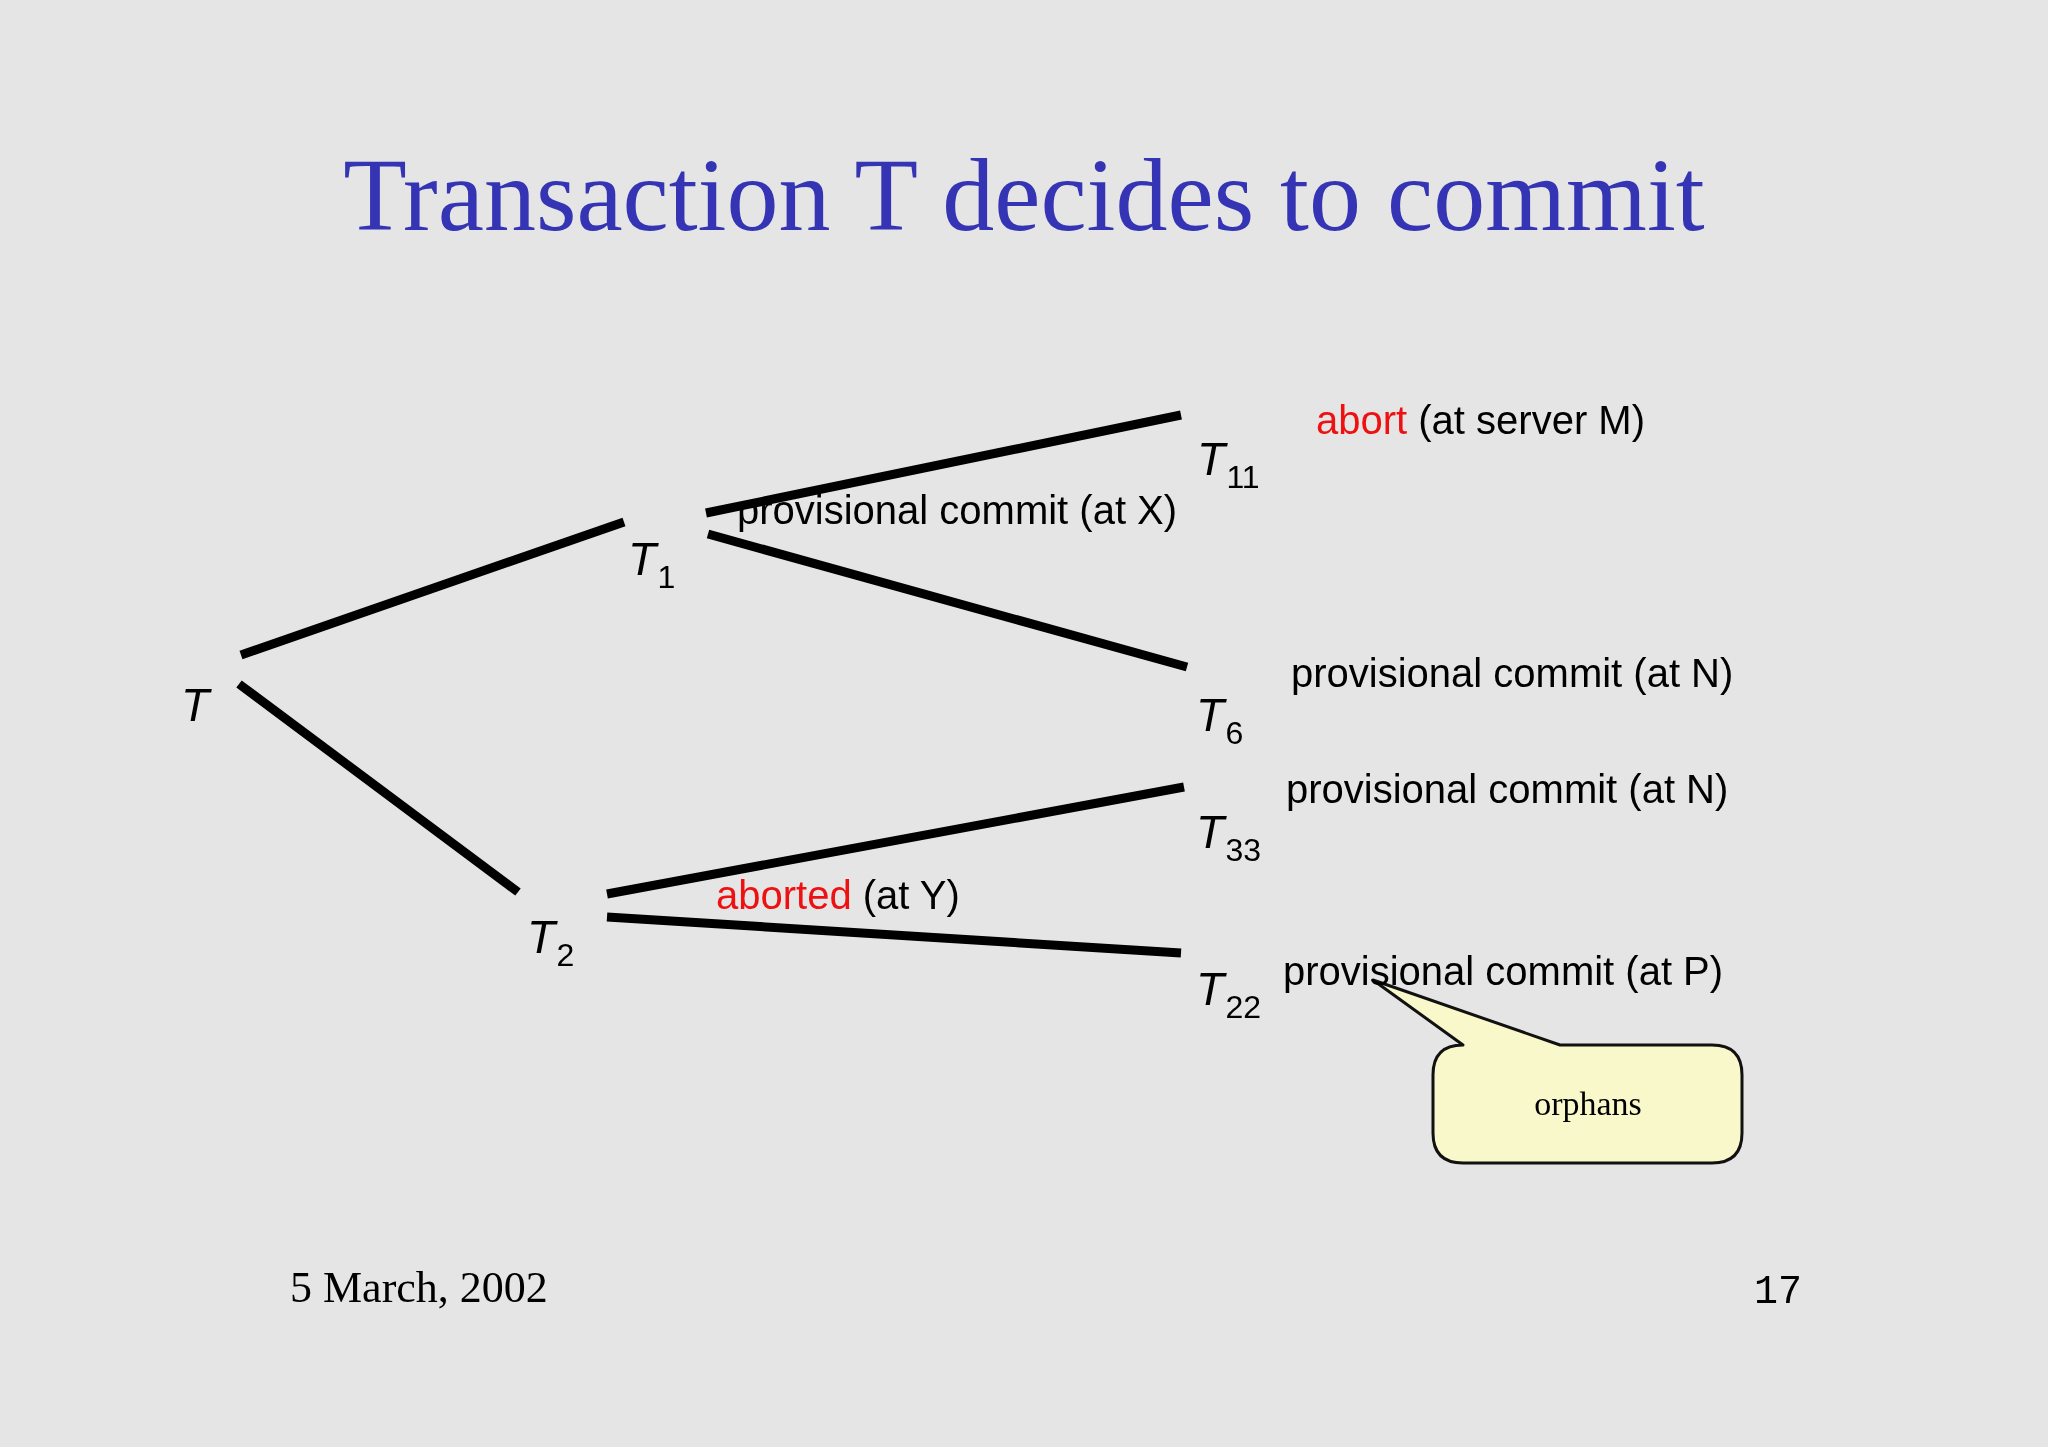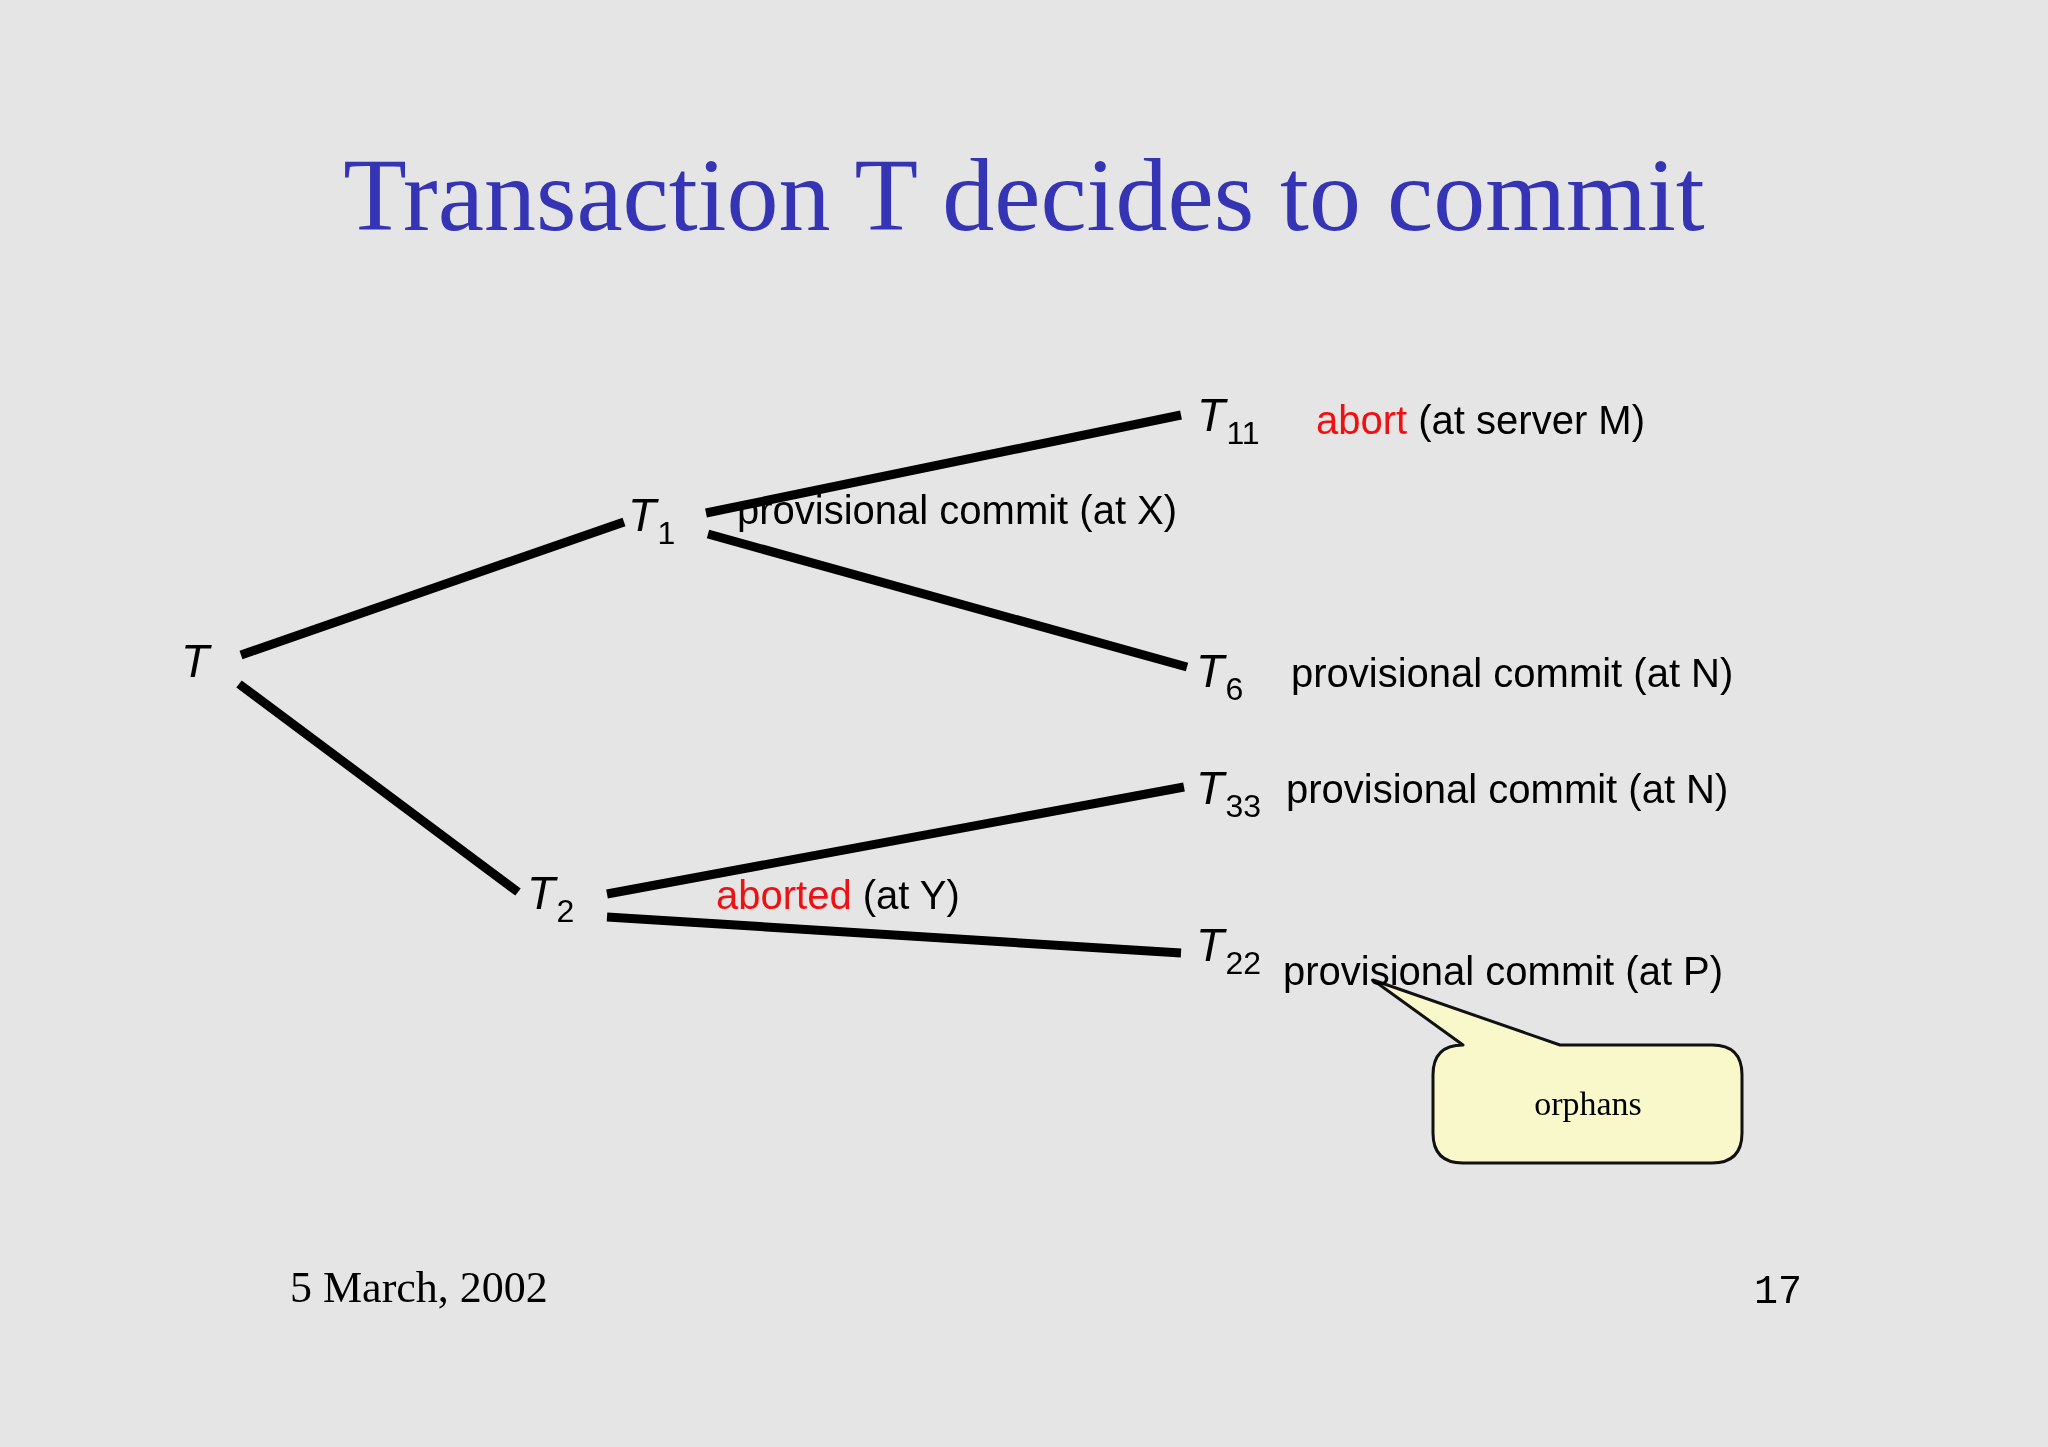--- a/index.html
+++ b/index.html
@@ -40,20 +40,21 @@
     stroke-linejoin: round;
   }
   
   .node {
     position: absolute;
     font-family: "Liberation Sans", sans-serif;
     font-size: 46px;
     line-height: 1;
     color: #000;
     white-space: nowrap;
+    margin-top: 44px;
   }
   .node .t { font-style: italic; }
   .node .sub {
     font-style: normal;
     font-size: 32px;
     position: relative;
     top: 0.42em;
     left: 0.04em;
   }
   .n-t   { left: 181px;  top: 638px; }

